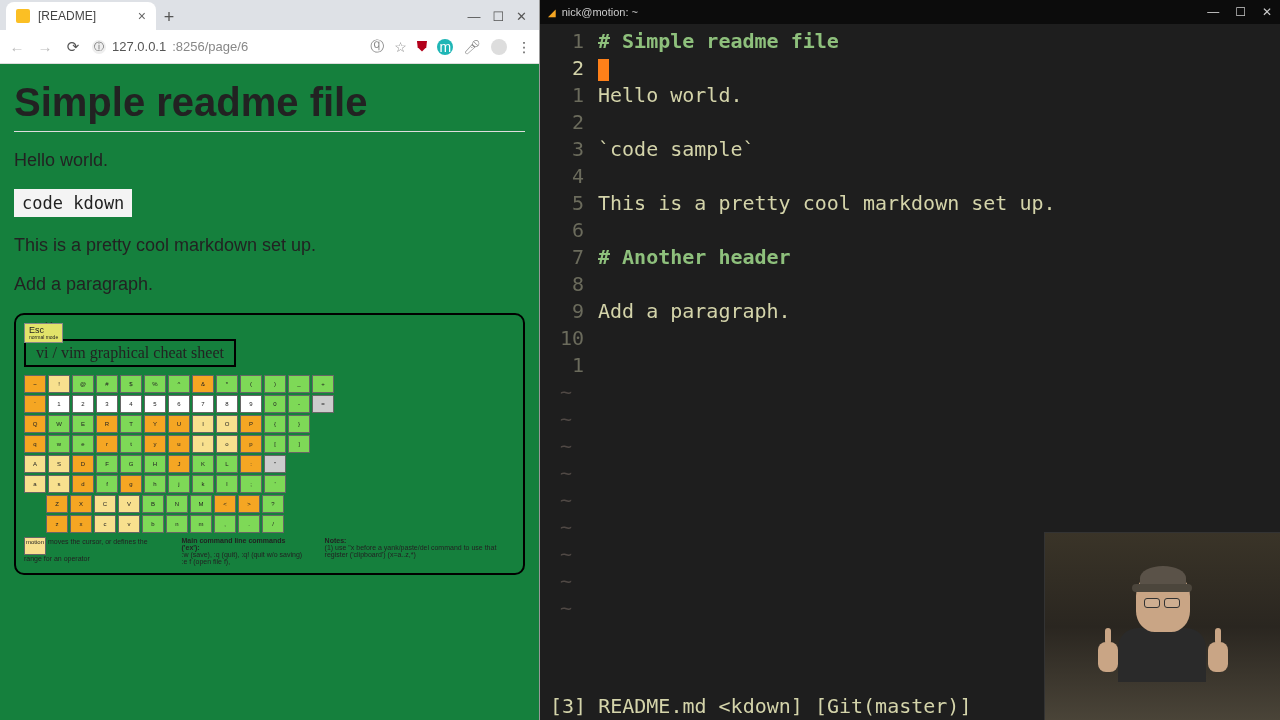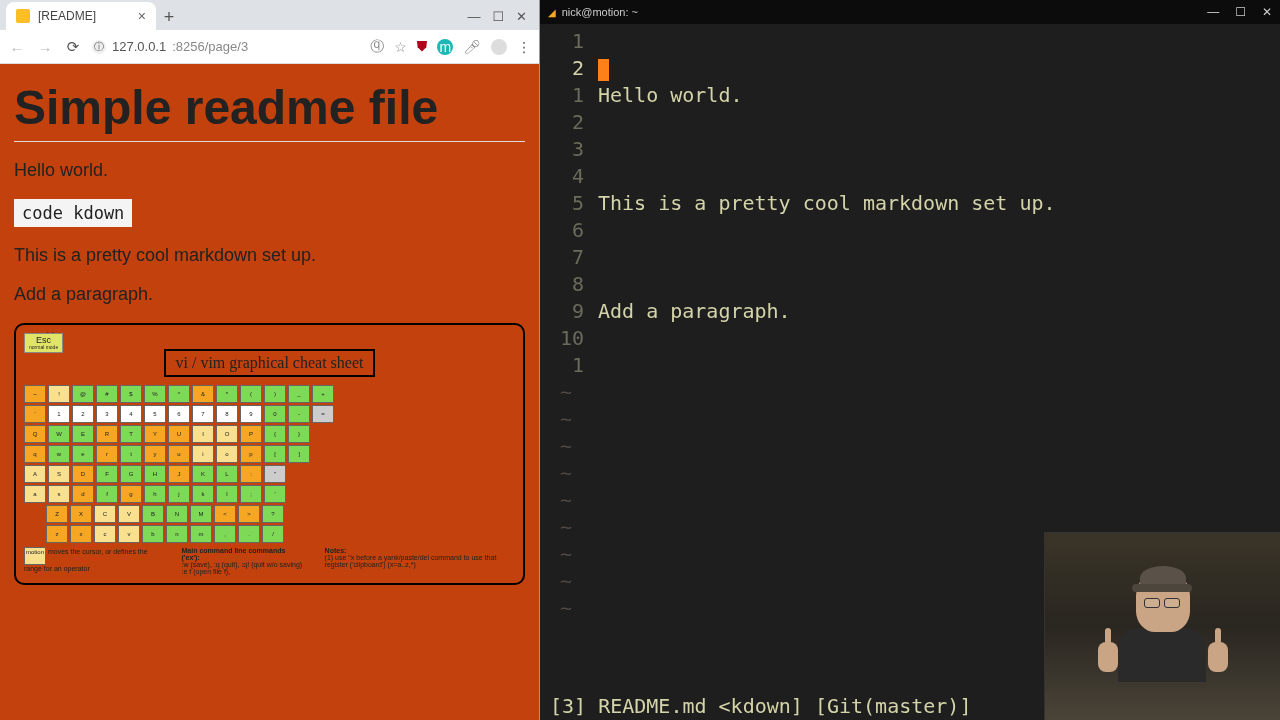--- a/index.html
+++ b/index.html
@@ -1,20 +1,20 @@
 <!DOCTYPE html>
 <html><head>
 <meta charset="utf-8">
 <style>
   * { margin: 0; padding: 0; box-sizing: border-box; }
   html, body { width: 1280px; height: 720px; overflow: hidden; font-family: -apple-system, "Segoe UI", Arial, sans-serif; }
   body { display: flex; background: #000; }
 
   
-  .browser { width: 540px; height: 720px; background: #c2410c; display: flex; flex-direction: column; border-right: 1px solid #999; }
+  .browser { width: 540px; height: 720px; background: #15803d; display: flex; flex-direction: column; border-right: 1px solid #999; }
 
   .tabstrip { height: 30px; background: #dee1e6; display: flex; align-items: flex-end; padding-left: 6px; }
   .tab { height: 28px; background: #fff; border-radius: 8px 8px 0 0; display: flex; align-items: center; padding: 0 10px; gap: 8px; font-size: 12px; color: #444; min-width: 150px; }
   .tab .favicon { width: 14px; height: 14px; background: #fbbf24; border-radius: 2px; }
   .tab .close { font-size: 14px; color: #666; cursor: pointer; margin-left: auto; }
   .newtab { width: 26px; height: 26px; display: flex; align-items: center; justify-content: center; font-size: 18px; color: #555; cursor: pointer; }
   .winctrls { margin-left: auto; display: flex; gap: 12px; padding: 0 12px 6px 0; font-size: 13px; color: #555; }
   .winctrls span { cursor: pointer; }
 
   .addrbar { height: 34px; background: #fff; border-bottom: 1px solid #ddd; display: flex; align-items: center; padding: 0 8px; gap: 10px; }
@@ -24,26 +24,26 @@
   .url .info { background: #eee; border-radius: 50%; width: 14px; height: 14px; display: flex; align-items: center; justify-content: center; font-size: 10px; }
   .addr-icons { display: flex; gap: 10px; align-items: center; }
   .addr-icons span { cursor: pointer; font-size: 14px; }
   .ico-ublock { color: #b3001b; }
   .ico-teal { background: #1fb6b6; color: #fff; border-radius: 50%; width: 16px; height: 16px; display: flex; align-items: center; justify-content: center; font-size: 10px; }
   .ico-mic { color: #888; }
   .ico-avatar { background: #ddd; border-radius: 50%; width: 16px; height: 16px; }
   .ico-menu { color: #555; font-size: 16px; }
 
   .page { flex: 1; padding: 8px 14px; overflow: hidden; color: #222; }
-  .page h1 { font-size: 48px; font-weight: 600; margin: 8px 0 4px; border-bottom: 1px solid #ddd; padding-bottom: 6px; }
+  .page h1 { font-size: 40px; font-weight: 600; margin: 8px 0 4px; border-bottom: 1px solid #ddd; padding-bottom: 6px; }
   .page p { font-size: 18px; margin: 18px 0; }
   .page code { background: #f4f4f4; padding: 4px 8px; font-family: "Consolas","Menlo",monospace; font-size: 17px; display: inline-block; }
   .cheat { margin-top: 14px; border: 2px solid #000; border-radius: 10px; padding: 8px; font-size: 7px; line-height: 1; }
   .cheat-title { border: 2px solid #000; display: inline-block; padding: 4px 10px; font-size: 16px; margin: 16px auto 8px; font-family: Georgia, serif; }
-  .cheat-head { text-align: center; position: relative; }
+  .cheat-head { position: relative; }
   .esc { position: absolute; left: 0; top: 0; background: #e2e46a; border: 1px solid #888; padding: 2px 4px; font-size: 9px; }
   .krow { display: flex; gap: 2px; margin-bottom: 2px; flex-wrap: nowrap; }
   .key { border: 1px solid #666; padding: 1px; min-width: 22px; height: 18px; display: flex; flex-direction: column; align-items: center; justify-content: center; font-size: 6px; }
   .kg { background: #7ed957; } .ko { background: #f5a623; } .ky { background: #f8e08e; } .kw { background: #fff; } .kgr { background: #ccc; }
   .notes { display: flex; gap: 20px; font-size: 7px; margin-top: 4px; }
 
   
   .term { flex: 1; height: 720px; background: #1e1e1e; display: flex; flex-direction: column; position: relative; }
   .term-titlebar { height: 24px; background: #0c0c0c; display: flex; align-items: center; padding: 0 8px; font-size: 11px; color: #ccc; }
   .term-titlebar .spark { color: #f5a623; margin-right: 6px; font-size: 10px; }
@@ -96,21 +96,21 @@
     </div>
   </div>
 
   <div class="addrbar">
     <span class="navbtn disabled">←</span>
     <span class="navbtn disabled">→</span>
     <span class="navbtn">⟳</span>
     <div class="url">
       <span class="info">ⓘ</span>
       <span>127.0.0.1</span>
-        <span style="color:#888">:8256/page/3</span>
+        <span style="color:#888">:8256/page/6</span>
     </div>
     <div class="addr-icons">
       <span style="color:#888">ⓠ</span>
       <span style="color:#888">☆</span>
       <span class="ico-ublock">⛊</span>
       <span class="ico-teal">m</span>
       <span class="ico-mic">🎤︎</span>
       <span class="ico-avatar"></span>
       <span class="ico-menu">⋮</span>
     </div>
@@ -257,50 +257,53 @@
     <div class="term-winctrls">
       <span>—</span>
       <span>☐</span>
       <span>✕</span>
     </div>
   </div>
 
   <div class="editor" id="editor">
       <div class="line">
         <div class="gutter">1</div>
+        <div class="code"><span class="hdr"># Simple readme file</span></div>
       </div>
       <div class="line">
         <div class="gutter active">2</div>
         <div class="code"><span class="cursor-block"></span></div>
       </div>
       <div class="line">
         <div class="gutter">1</div>
         <div class="code">Hello world.</div>
       </div>
       <div class="line">
         <div class="gutter">2</div>
         <div class="code"></div>
       </div>
       <div class="line">
         <div class="gutter">3</div>
+        <div class="code">`code sample`</div>
       </div>
       <div class="line">
         <div class="gutter">4</div>
         <div class="code"></div>
       </div>
       <div class="line">
         <div class="gutter">5</div>
         <div class="code">This is a pretty cool markdown set up.</div>
       </div>
       <div class="line">
         <div class="gutter">6</div>
         <div class="code"></div>
       </div>
       <div class="line">
         <div class="gutter">7</div>
+        <div class="code"><span class="hdr"># Another header</span></div>
       </div>
       <div class="line">
         <div class="gutter">8</div>
         <div class="code"></div>
       </div>
       <div class="line">
         <div class="gutter">9</div>
         <div class="code">Add a paragraph.</div>
       </div>
       <div class="line">

